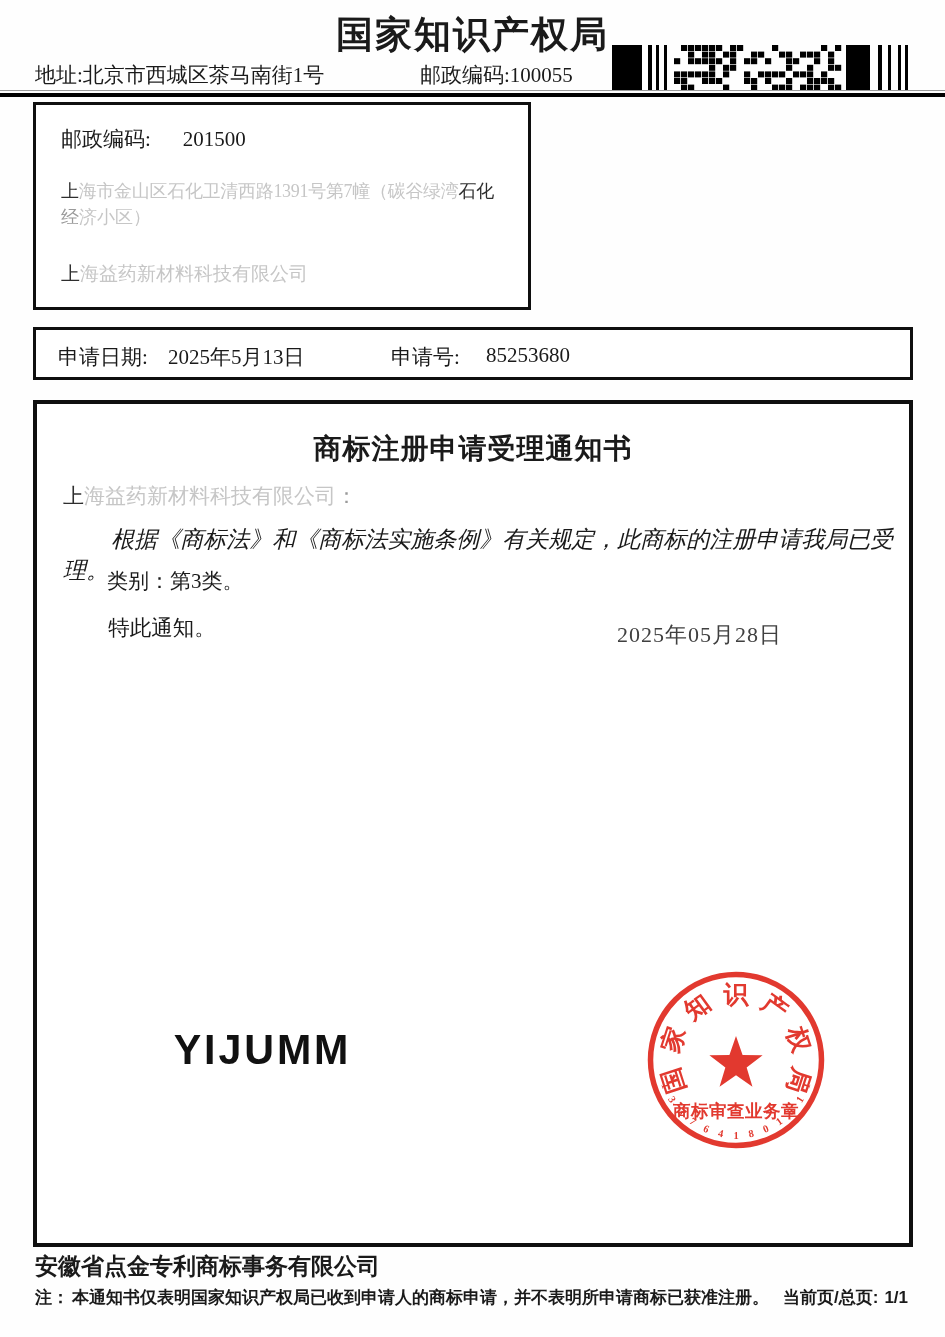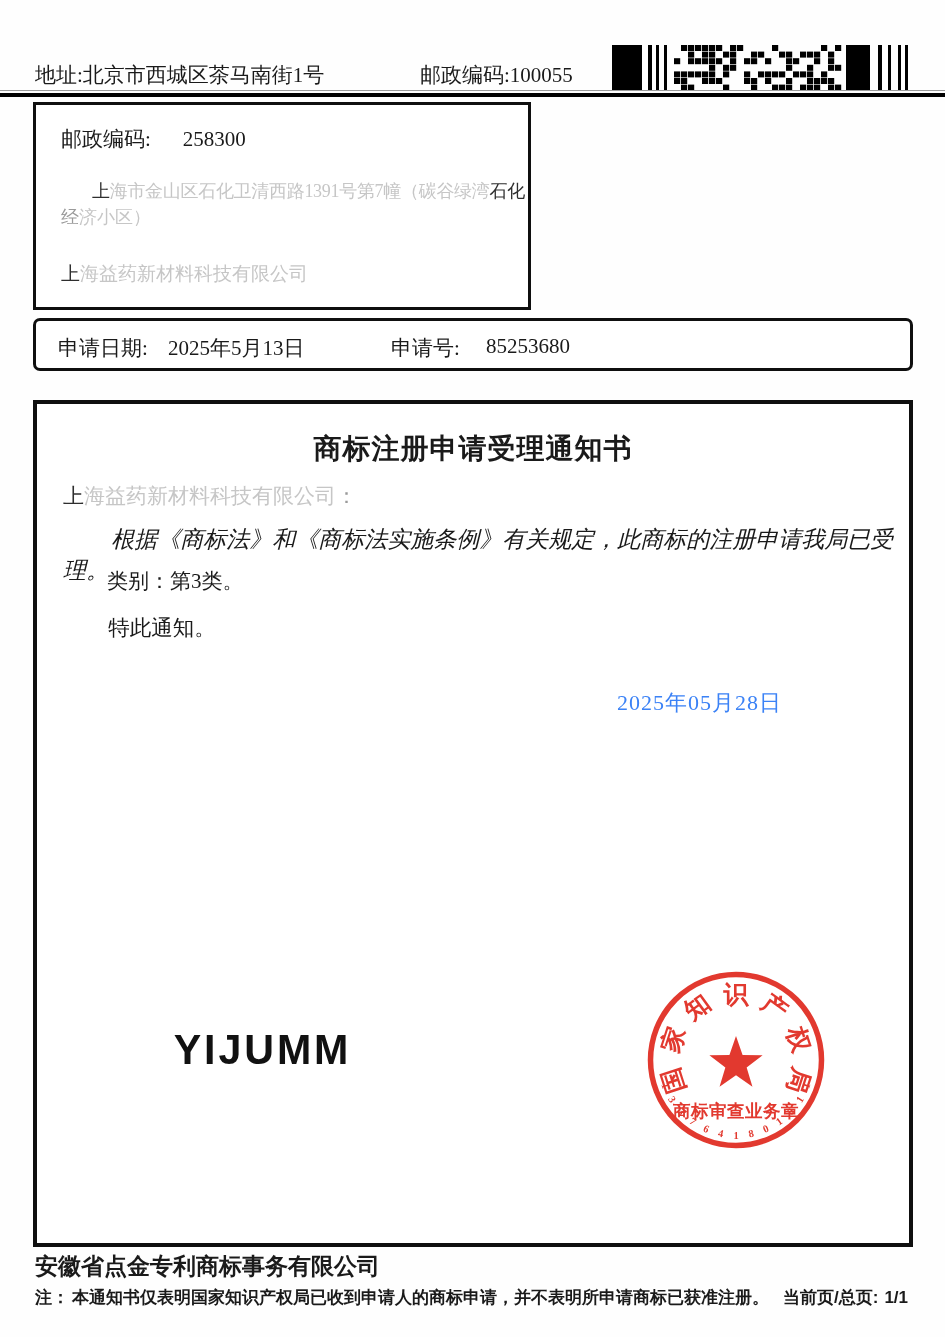--- a/index.html
+++ b/index.html
@@ -13,30 +13,30 @@
   #barcode{left:612px;top:45px;width:300px;height:46px;}
   #barcode svg rect{fill:#000;}
   #rule-thin{left:0;top:90px;width:945px;height:1px;background:#9b9b9b;}
   #rule-thick{left:0;top:93px;width:945px;height:4px;background:#000;}
   
   .box{border:3px solid #0f0f0f;background:#fff;}
   #recipient-box{left:33px;top:102px;width:492px;height:202px;}
   #dispatch-box{left:547px;top:102px;width:360px;height:202px;}
   .postcode-row{left:25px;top:20px;font-size:21px;}
   .postcode-row .val{margin-left:32px;}
-  #recip-addr1{left:25px;top:74px;font-size:18px;width:462px;letter-spacing:-0.3px;white-space:nowrap;margin-left:31px;}
+  #recip-addr1{left:25px;top:74px;font-size:18px;width:462px;letter-spacing:-0.3px;white-space:nowrap;}
   #recip-addr2{left:25px;top:100px;font-size:18px;}
   #recip-name{left:25px;top:156px;font-size:19px;}
   .faint{color:#c6c6c6;}
   .semi{color:#9a9a9a;}
   .dark{color:#2e2e2e;}
   #dispatch-label{left:20px;top:33px;font-size:21px;}
   #dispatch-number{left:60px;top:93px;font-size:22px;letter-spacing:1px;}
   
-  #app-bar{left:33px;top:318px;width:874px;height:47px;border-radius:7px;}
+  #app-bar{left:33px;top:327px;width:874px;height:47px;}
   #app-date-label{left:22px;top:13px;font-size:21px;}
   #app-date-value{left:132px;top:13px;font-size:21px;}
   #app-num-label{left:355px;top:13px;font-size:21px;}
   #app-num-value{left:450px;top:13px;font-size:21px;}
   
   #main-box{left:33px;top:400px;width:872px;height:839px;border-width:4px;}
   #notice-title{top:26px;left:0;width:100%;text-align:center;font-size:28px;font-weight:600;letter-spacing:1px;}
   #salutation{left:26px;top:78px;font-size:21px;}
   #notice-body{left:26px;top:120px;width:832px;font-size:23px;text-indent:2.1em;font-style:italic;}
   #notice-category{left:26px;top:163px;width:832px;font-size:21px;text-indent:2.1em;}
@@ -47,34 +47,35 @@
   
   #stamp{left:605px;top:562px;width:188px;height:188px;opacity:0.93;}
   #stamp svg{width:100%;height:100%;overflow:visible;}
   #stamp text{fill:var(--stamp-color,#e02b20);text-anchor:middle;dominant-baseline:central;
               font-family:"Liberation Serif","DejaVu Serif",serif;font-weight:700;}
   .stamp-arc-char{font-size:25px;}
   .stamp-serial-digit{font-size:10.5px;font-family:"Liberation Sans","DejaVu Sans",sans-serif;}
   #stamp-center-label{font-size:17.5px;letter-spacing:0.5px;}
   #stamp-ring{fill:none;stroke:var(--stamp-color,#e02b20);stroke-width:5.5px;}
   #stamp-star{fill:var(--stamp-color,#e02b20);}
-  #stamp-date{left:617px;top:688px;font-size:22px;letter-spacing:1px;color:#3b82f6;z-index:5;}
+  #stamp-date{left:617px;top:620px;font-size:22px;letter-spacing:1px;color:#404040;z-index:5;}
   
   .heiti{font-family:"Liberation Sans","DejaVu Sans",sans-serif;font-weight:700;}
   #agency{left:35px;top:1251px;font-size:23px;}
   #note-label{left:35px;top:1286px;font-size:17px;}
   #note-body{left:72px;top:1286px;font-size:17px;}
   #page-ind{left:783px;top:1286px;font-size:17px;}
   #page-ind .val{margin-left:6px;}
 </style>
 </head>
 <body>
 
 <div class="page">
 
+  <div class="abs" id="doc-title">国家知识产权局</div>
   <div class="abs" id="addr-line">地址:北京市西城区茶马南街1号</div>
   <div class="abs" id="postal-line">邮政编码:100055</div>
   <div class="abs" id="barcode">
     <svg id="barcode-svg" viewBox="0 0 300 46" xmlns="http://www.w3.org/2000/svg">
         <rect x="0" y="0" width="30" height="46"></rect>
         <rect x="36" y="0" width="4" height="46"></rect>
         <rect x="44" y="0" width="3" height="46"></rect>
         <rect x="52" y="0" width="3" height="46"></rect>
         <rect x="62" y="13.2" width="6.2" height="6"></rect>
         <rect x="62" y="26.4" width="6.2" height="6"></rect>
@@ -167,21 +168,21 @@
         <rect x="276" y="0" width="3" height="46"></rect>
         <rect x="286" y="0" width="3" height="46"></rect>
         <rect x="293" y="0" width="3" height="46"></rect>
       </svg>
   </div>
   <div class="abs" id="rule-thin"></div>
   <div class="abs" id="rule-thick"></div>
 
   <div class="abs box" id="recipient-box">
     <div class="abs postcode-row">
-      <span>邮政编码:</span><span class="val">258300</span>
+      <span>邮政编码:</span><span class="val">201500</span>
     </div>
     <div class="abs" id="recip-addr1">
       <span class="dark">上</span><span class="faint">海市金山区石化卫清西路1391号第7幢（碳谷绿湾</span><span class="dark">石化</span>
     </div>
     <div class="abs" id="recip-addr2">
       <span class="semi">经</span><span class="faint">济小区）</span>
     </div>
     <div class="abs" id="recip-name">
       <span class="dark">上</span><span class="faint">海益药新材料科技有限公司</span>
     </div>

